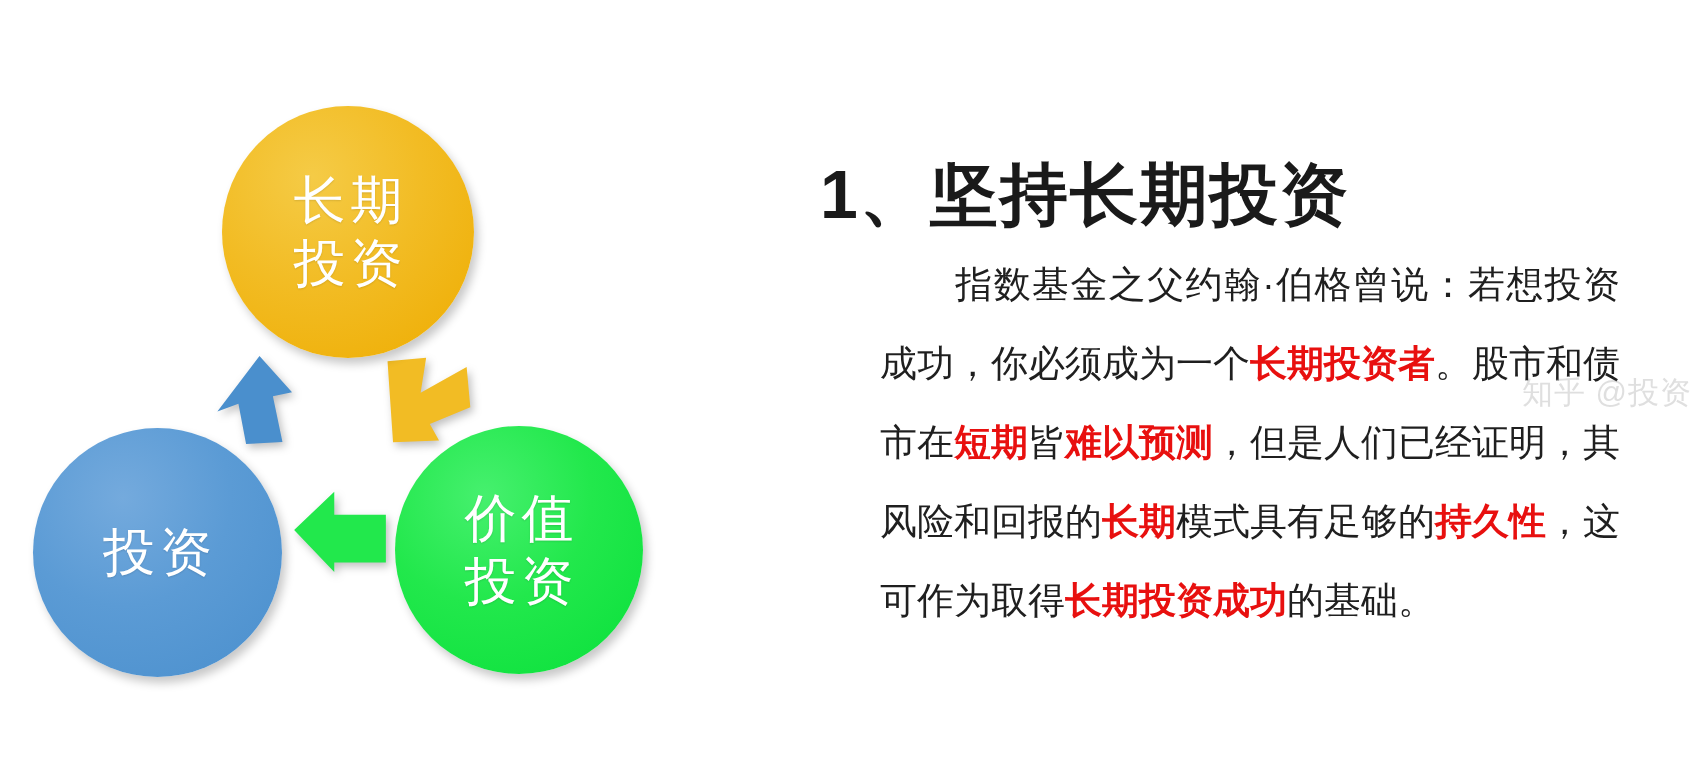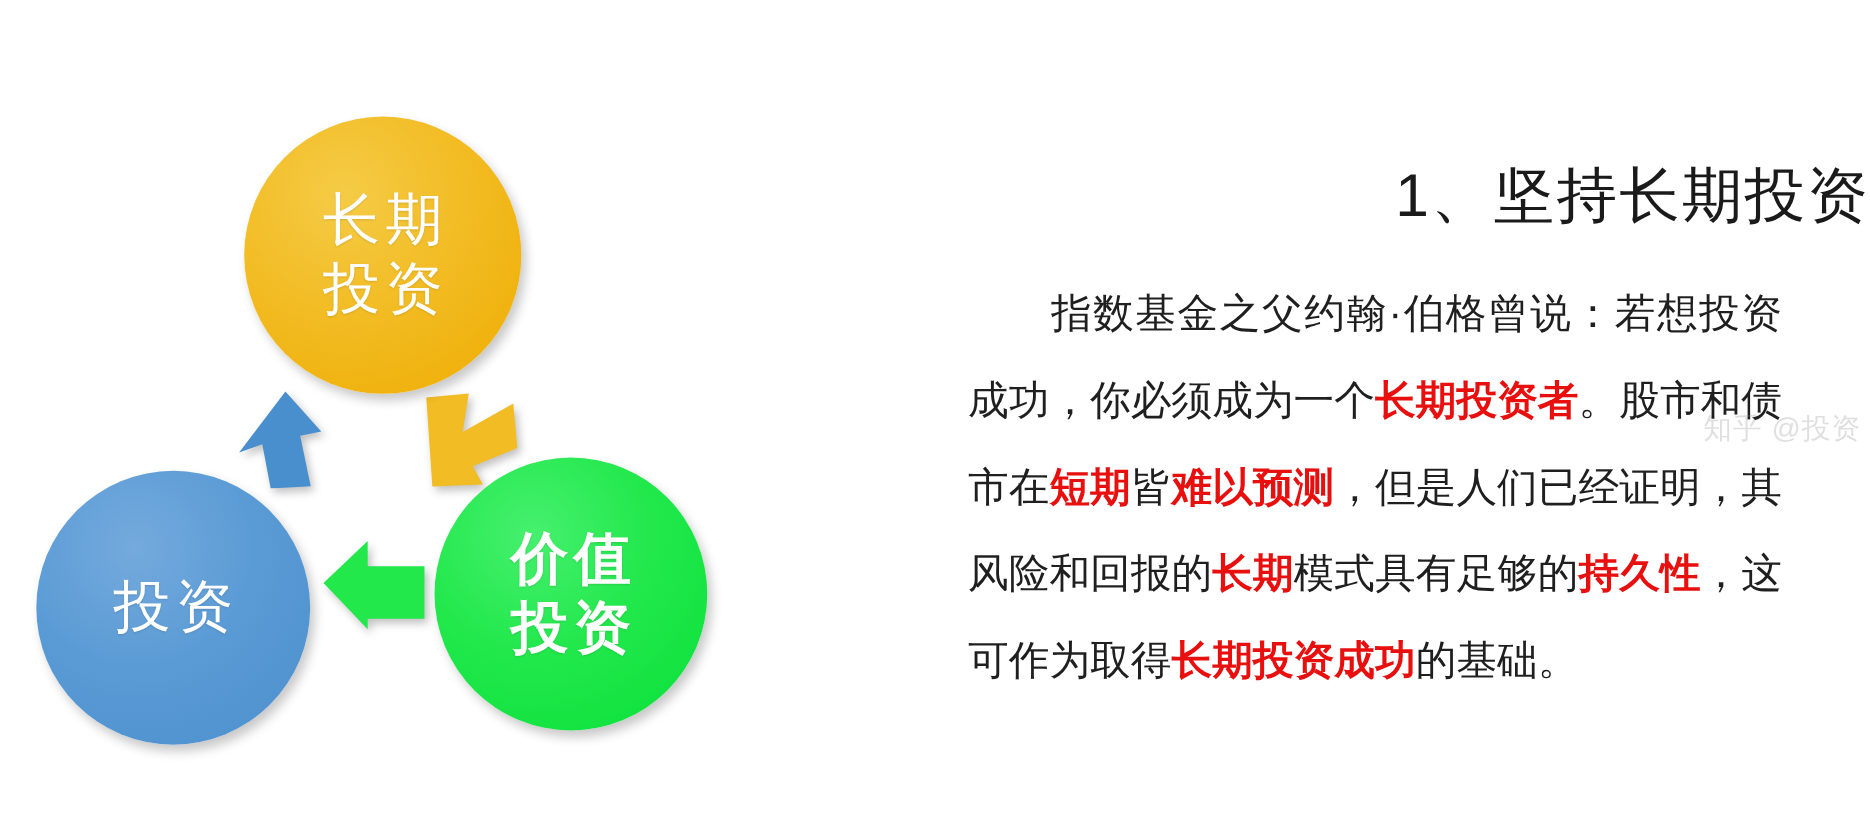--- a/index.html
+++ b/index.html
@@ -75,25 +75,24 @@
   .bubble-spread {
     left: 33px;
     top: 396px;
     width: 249px;
     height: 249px;
     background: radial-gradient(circle at 36% 28%, #74aadd 0%, #5b9bd5 45%, #4a8fcd 100%);
   }
 
   .bubble-value {
     left: 395px;
-    top: 384px;
+    top: 394px;
     width: 248px;
     height: 248px;
     background: radial-gradient(circle at 36% 28%, #46f06e 0%, #22e84c 45%, #09e03a 100%);
-    font-weight: bold;
   }
 
   .arrow {
     position: absolute;
     filter: drop-shadow(3px 4px 4px rgba(0,0,0,0.25));
   }
   .arrow-blue   { left: 200px; top: 322px; width: 96px;  height: 90px; }
   .arrow-yellow { left: 382px; top: 322px; width: 92px;  height: 92px; }
   .arrow-green  { left: 292px; top: 456px; width: 96px;  height: 86px; }
 
@@ -103,23 +102,23 @@
     flex: 1 1 auto;
     padding: 0;
     height: 758px;
   }
 
   .heading {
     position: absolute;
     left: 0;
     right: 0;
     top: 72px;
-    text-align: right;
-    font-size: 55px;
-    font-weight: 400;
+    text-align: left;
+    font-size: 68px;
+    font-weight: 700;
     color: #1a1a1a;
     letter-spacing: 2px;
   }
 
   .body-text {
     position: absolute;
     left: 60px;
     top: 176px;
     width: 740px;
     font-size: 37px;
@@ -137,21 +136,21 @@
 
   .hl {
     color: #e8100f;
     font-weight: bold;
   }
 
   .watermark {
     position: absolute;
     right: 8px;
     top: 340px;
-    font-size: 26px;
+    font-size: 31px;
     color: rgba(150,150,150,0.30);
     letter-spacing: 1px;
     user-select: none;
     white-space: nowrap;
     text-align: right;
   }
 </style>
 </head>
 <body>
 

